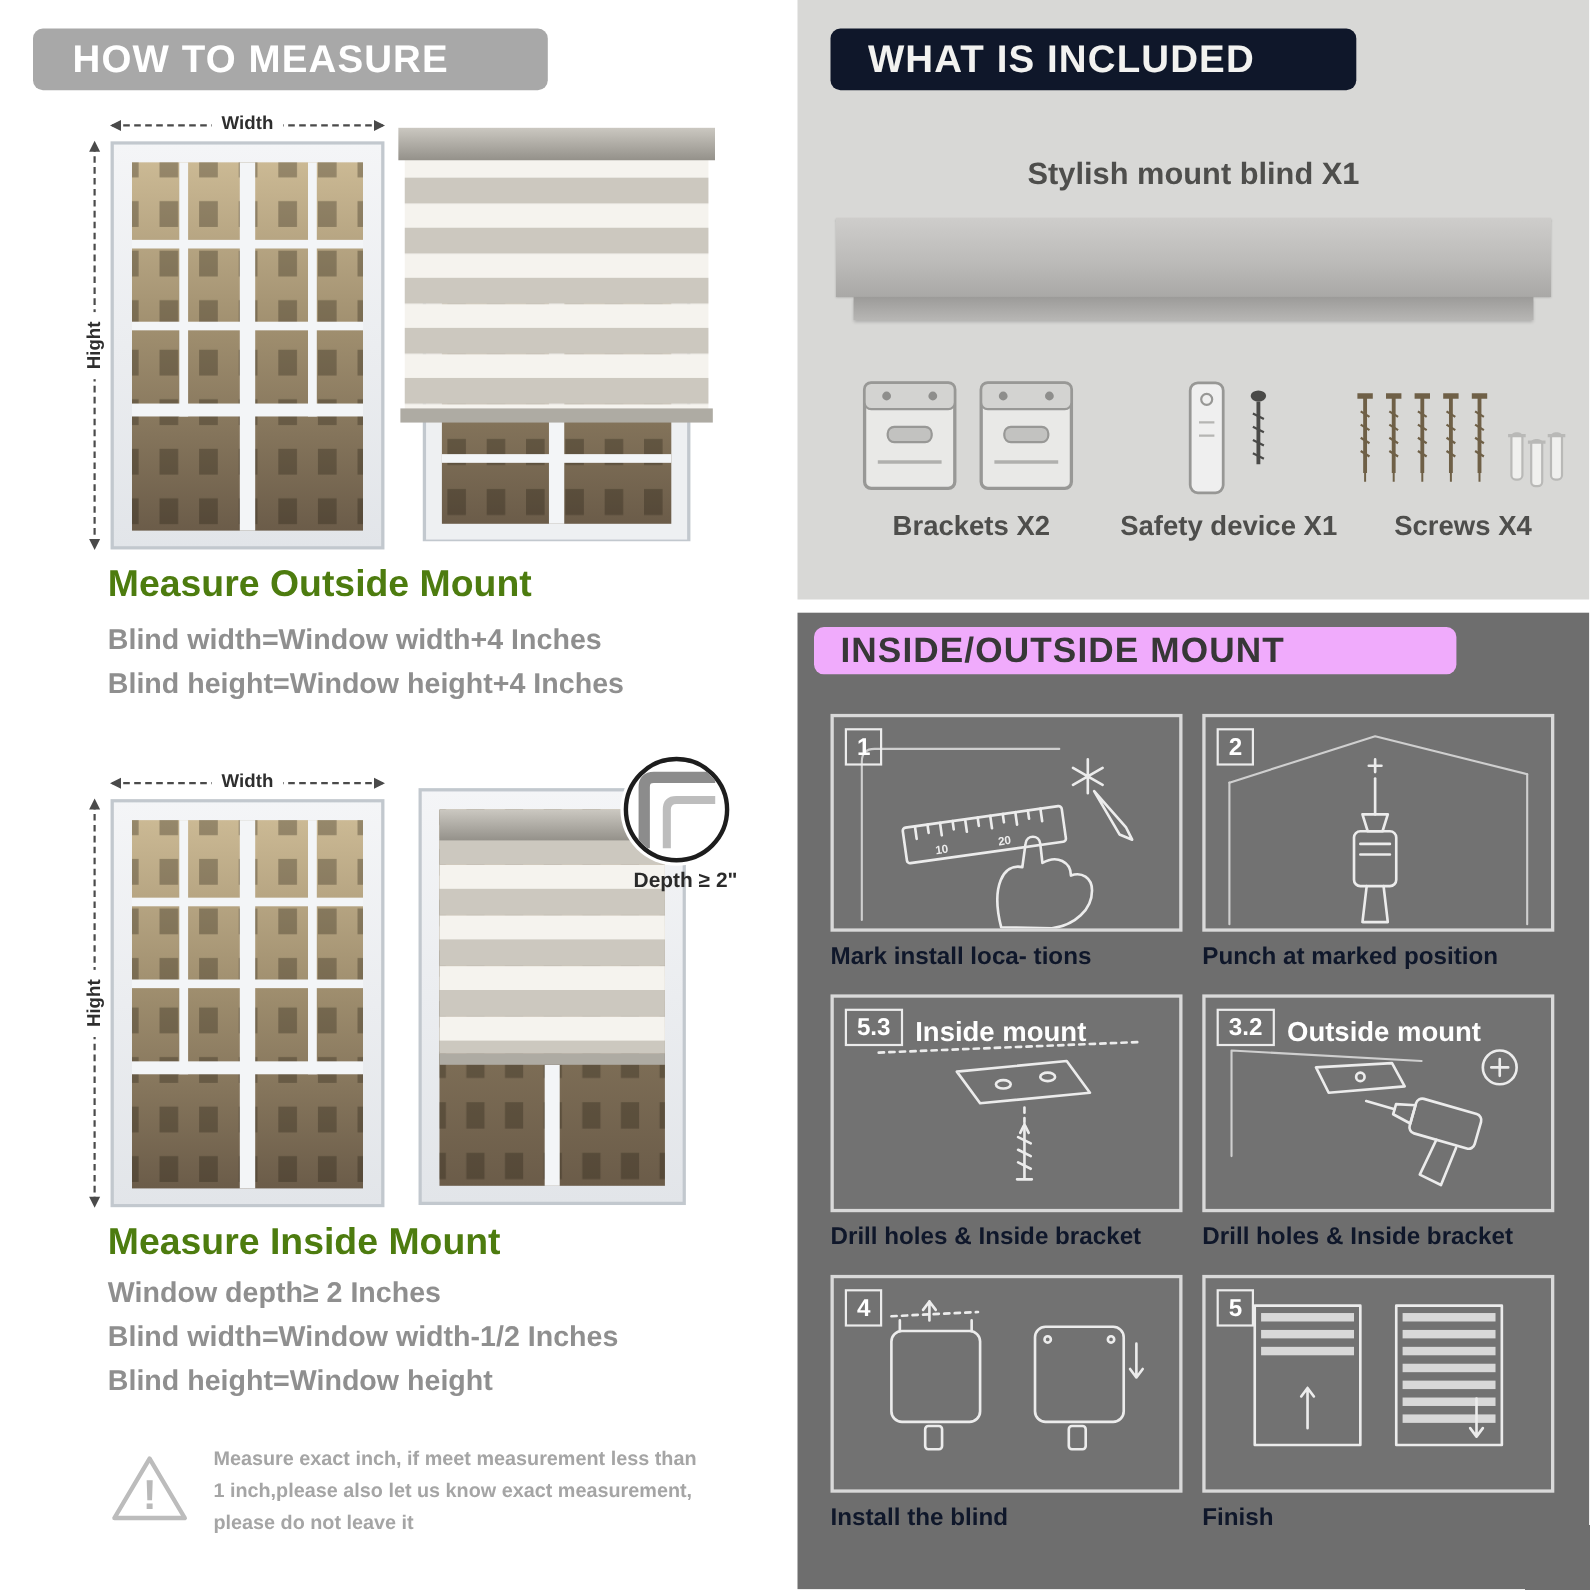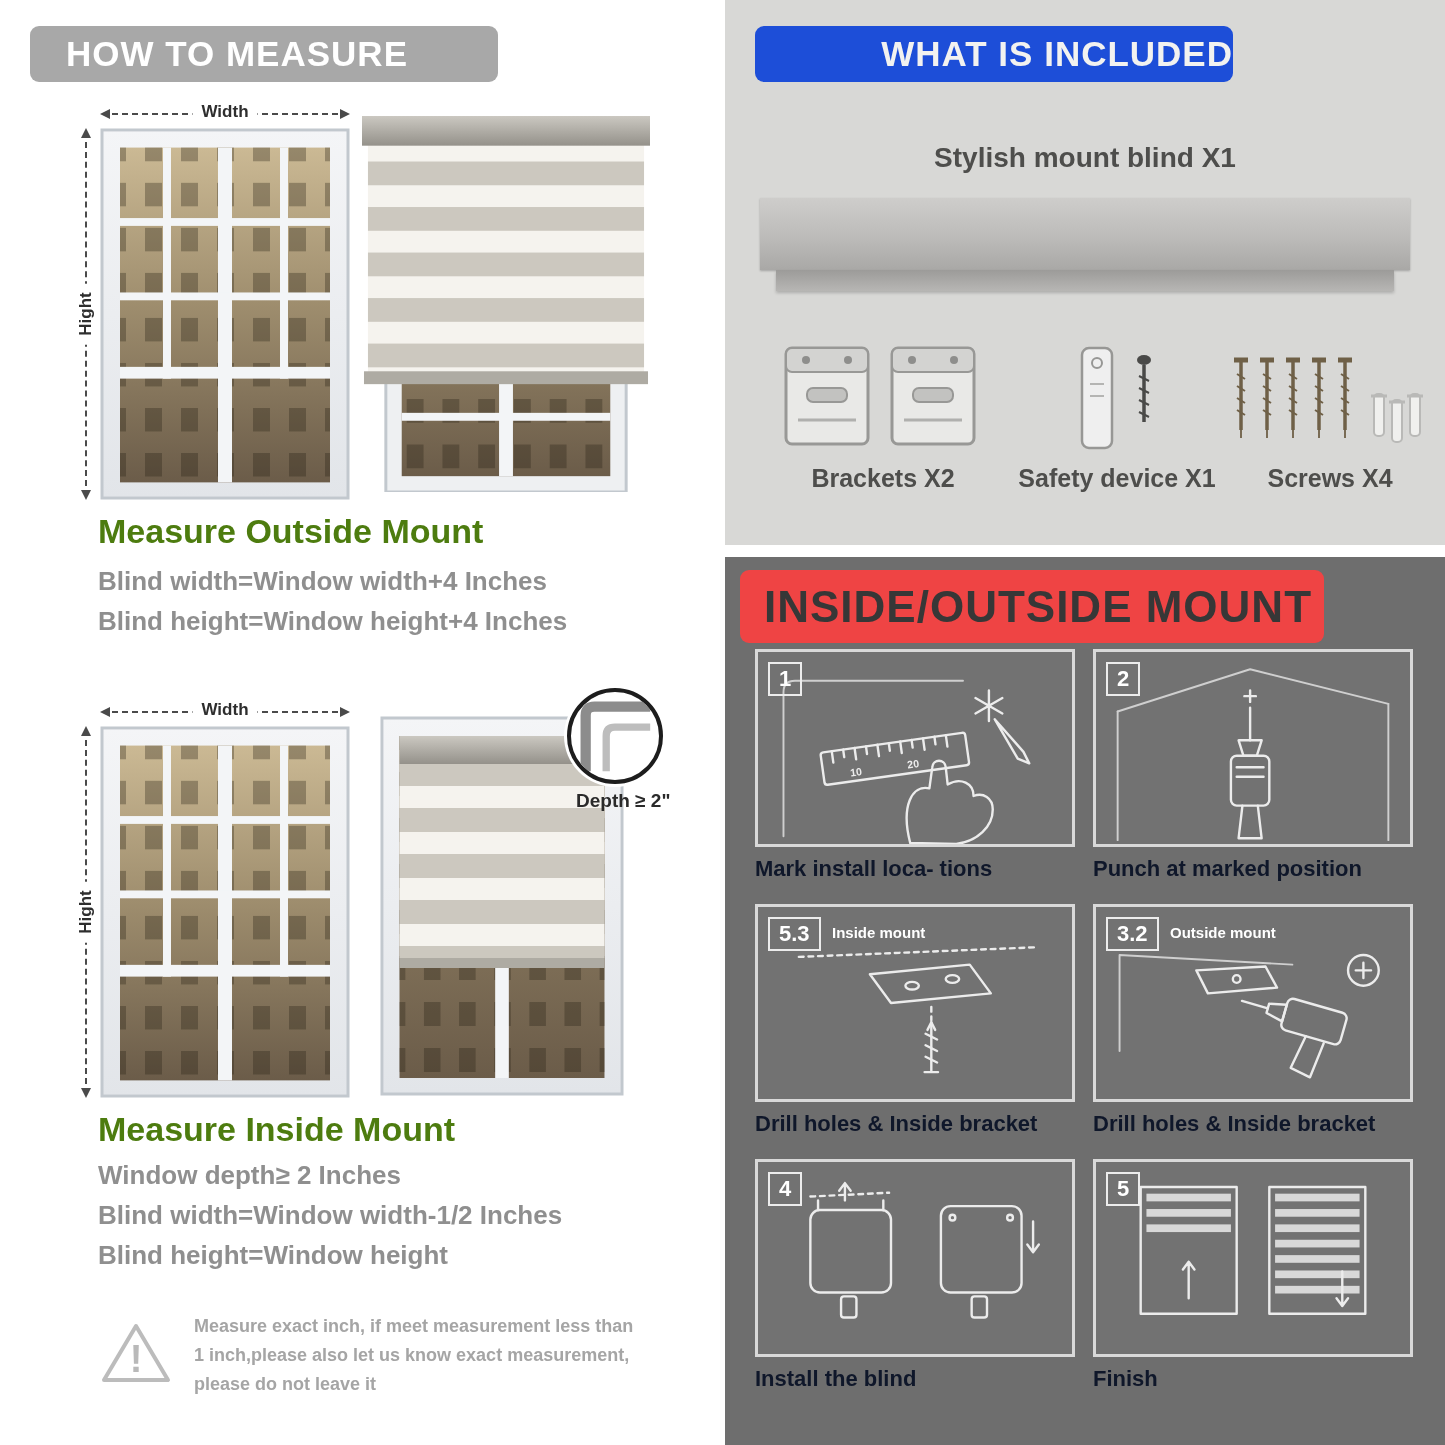--- a/index.html
+++ b/index.html
@@ -55,55 +55,55 @@
   .warning svg { width:72px; height:66px; flex:0 0 auto; margin-top:8px; }
   .warning p { font-size:18px; line-height:1.6; color:#a5a5a5; font-weight:bold; width:440px; }
 
   
   .spacer { width:13px; height:1445px; background:#fff; flex:0 0 auto; }
   .right { width:720px; height:1445px; display:flex; flex-direction:column; flex:0 0 auto; }
 
   .included { position:relative; height:545px; background:#d8d8d6; }
   .banner-light {
     position:absolute; left:30px; top:26px; width:478px; height:56px;
-    background:#1d4ed8; border-radius:9px; color:#f2f2f0;
+    background:#0f172a; border-radius:9px; color:#f2f2f0;
     font-size:35px; font-weight:bold; letter-spacing:1px;
-    display:flex; align-items:center; padding-left:34px;justify-content:flex-end;
+    display:flex; align-items:center; padding-left:34px;
   }
   .product-label { position:absolute; left:0; top:142px; width:100%; text-align:center;
     font-size:28px; font-weight:bold; color:#4e4e4c; }
   .headrail { position:absolute; left:35px; top:198px; width:650px; height:72px;
     background:linear-gradient(180deg,#cecdcb 0%,#bcbbb9 55%,#a9a8a6 100%);
     box-shadow:0 1px 2px rgba(0,0,0,.25); }
   .headrail::after { content:""; position:absolute; left:16px; right:16px; top:100%; height:21px;
     background:linear-gradient(180deg,#9c9b99 0%,#b7b6b4 100%); box-shadow:0 2px 3px rgba(0,0,0,.2); }
   .item { position:absolute; display:flex; flex-direction:column; align-items:center; }
   .item .icon { height:122px; display:flex; align-items:flex-end; justify-content:center; }
   .item .ilabel { margin-top:10px; font-size:25px; font-weight:bold; color:#4e4e4c; text-align:center; }
   .item-brackets { left:48px; top:332px; width:220px; }
   .item-safety   { left:292px; top:332px; width:200px; }
   .item-screws   { left:500px; top:332px; width:210px; }
 
   .gap { height:12px; background:#fff; }
 
   .mount { position:relative; flex:1; background:#6e6e6e; }
   .banner-white {
-    position:absolute; left:15px; top:13px; width:584px; height:73px;
-    background:#ef4444; border-radius:9px; color:#373737;
-    font-size:44px; font-weight:bold; letter-spacing:1px;
+    position:absolute; left:15px; top:13px; width:584px; height:43px;
+    background:#f0abfc; border-radius:9px; color:#373737;
+    font-size:32px; font-weight:bold; letter-spacing:1px;
     display:flex; align-items:center; padding-left:24px;
   }
   .steps { position:absolute; left:30px; right:32px; top:92px;
     display:grid; grid-template-columns:1fr 1fr; column-gap:18px; row-gap:22px; }
   .step { display:flex; flex-direction:column; }
   .panel { position:relative; height:198px; border:3px solid #d9d9d9; background:#727272; }
   .panel svg { position:absolute; inset:0; width:100%; height:100%; }
   .badge { position:absolute; top:10px; left:10px; min-width:28px; padding:2px 9px;
     border:2px solid #ececec; color:#fff; font-weight:bold; font-size:22px; text-align:center; z-index:2; }
-  .inner-label { position:absolute; top:17px; left:74px; color:#fff; font-weight:bold; font-size:15px; z-index:2; }
+  .inner-label { position:absolute; top:17px; left:74px; color:#fff; font-weight:bold; font-size:25px; z-index:2; }
   .caption { margin-top:9px; font-size:22px; font-weight:bold; color:#0f172a; }
 
   
   .sketch path, .sketch rect, .sketch circle, .sketch ellipse {
     stroke:#ececec; stroke-width:2.5; fill:none; stroke-linecap:round; stroke-linejoin:round; }
   .sketch .bgline { stroke:#cfcfcf; stroke-width:2; }
   .sketch .dash { stroke-dasharray:5 5; }
   .sketch .band rect { fill:#e3e3e3; stroke:none; opacity:.9; }
   .sketch text { fill:#ececec; stroke:none; font:bold 11px "Liberation Sans",sans-serif; }
   .warning text { fill:#b9b9b9; stroke:none; font:bold 38px "Liberation Sans",sans-serif; }

